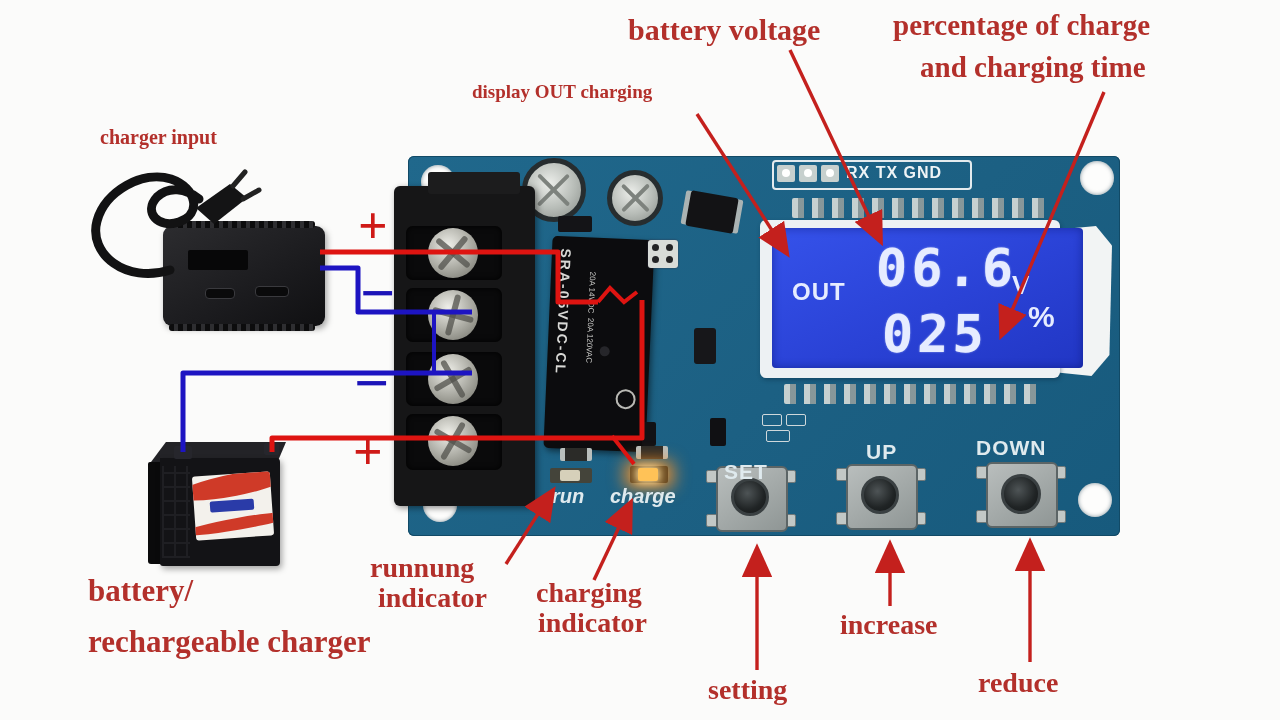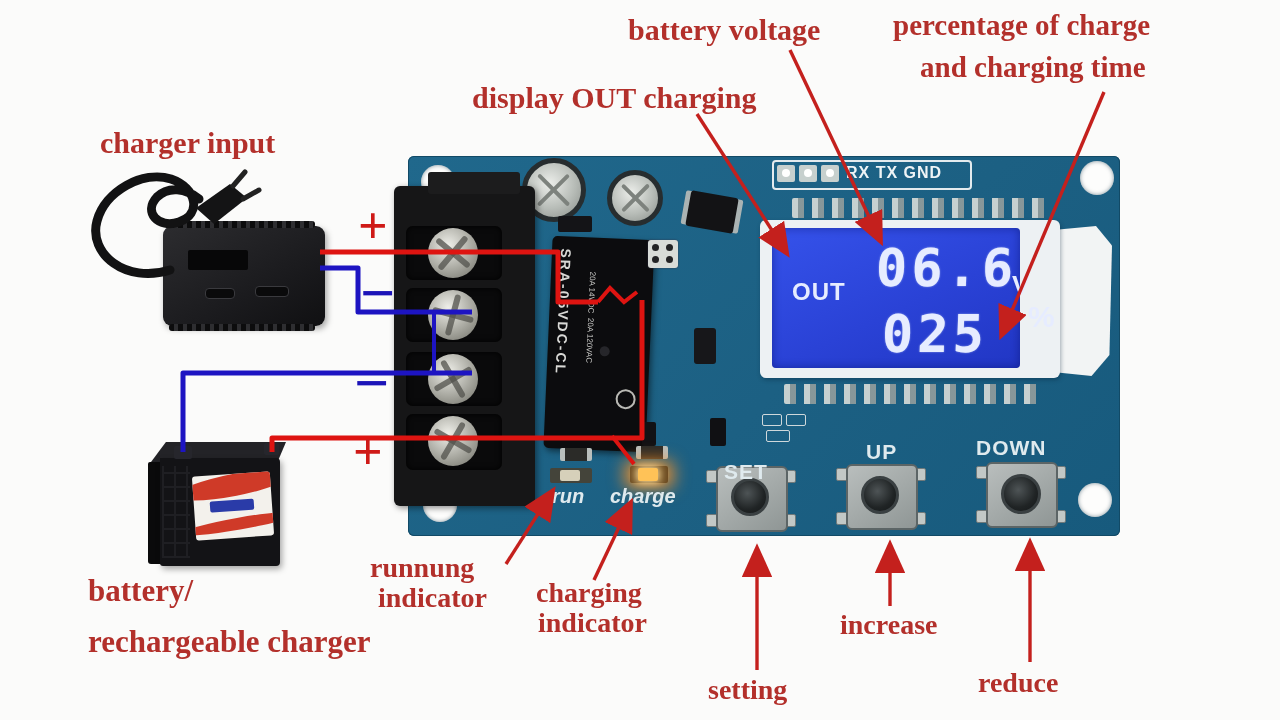--- a/index.html
+++ b/index.html
@@ -122,21 +122,21 @@
         </div>
       <div class="a" style="left:72px;top:2px;color:#eef4f6;font-weight:bold;font-size:16px;letter-spacing:1px;">RX TX GND</div>
     </div>
 
     <div class="pinrow" style="left:384px;top:42px;width:258px;"></div>
     <div class="pinrow" style="left:376px;top:228px;width:258px;"></div>
 
     <div class="a" style="left:640px;top:70px;width:64px;height:150px;background:#f2f4f4;
          clip-path:polygon(0 3%,75% 0,100% 13%,96% 86%,68% 100%,0 97%);box-shadow:1px 1px 3px rgba(0,20,40,.3);"></div>
     <div class="lcdframe" style="left:352px;top:64px;width:300px;height:158px;">
-      <div class="lcdscreen" style="left:12px;top:8px;width:248px;height:140px;">
+      <div class="lcdscreen" style="left:12px;top:8px;width:311px;height:140px;">
         <div class="lcdtxt" style="left:20px;top:50px;font-size:24px;letter-spacing:1px;">OUT</div>
         <div class="lcdtxt seg7" style="left:104px;top:10px;font-size:52px;">06.6</div>
         <div class="lcdtxt" style="left:240px;top:42px;font-size:26px;">V</div>
         <div class="lcdtxt seg7" style="left:110px;top:76px;font-size:52px;">025</div>
         <div class="lcdtxt" style="left:256px;top:72px;font-size:30px;">%</div>
       </div>
     </div>
 
     <div class="ledseg" style="left:152px;top:292px;width:22px;height:13px;background:#2b2b28;border-left:5px solid #b9bfbd;border-right:5px solid #b9bfbd;"></div>
     <div class="ledseg" style="left:228px;top:290px;width:22px;height:13px;background:#2b2b28;border-left:5px solid #b9bfbd;border-right:5px solid #b9bfbd;"></div>
@@ -228,22 +228,22 @@
     <line x1="697" y1="114" x2="786" y2="252" stroke="#c4201d" stroke-width="3.4" marker-end="url(#ah)"></line>
     <line x1="790" y1="50" x2="880" y2="240" stroke="#c4201d" stroke-width="3.4" marker-end="url(#ah)"></line>
     <line x1="1104" y1="92" x2="1002" y2="334" stroke="#c4201d" stroke-width="3.4" marker-end="url(#ah)"></line>
     <line x1="506" y1="564" x2="552" y2="492" stroke="#c4201d" stroke-width="3.4" marker-end="url(#ah)"></line>
     <line x1="594" y1="580" x2="630" y2="504" stroke="#c4201d" stroke-width="3.4" marker-end="url(#ah)"></line>
     <line x1="757" y1="670" x2="757" y2="550" stroke="#c4201d" stroke-width="3.4" marker-end="url(#ah)"></line>
     <line x1="890" y1="606" x2="890" y2="546" stroke="#c4201d" stroke-width="3.4" marker-end="url(#ah)"></line>
     <line x1="1030" y1="662" x2="1030" y2="544" stroke="#c4201d" stroke-width="3.4" marker-end="url(#ah)"></line>
   </svg>
 
-  <div class="lbl" style="left:100px;top:127px;font-size:30px;">charger input</div>
-  <div class="lbl" style="left:472px;top:82px;font-size:30px;">display OUT charging</div>
+  <div class="lbl" style="left:100px;top:127px;font-size:20px;">charger input</div>
+  <div class="lbl" style="left:472px;top:82px;font-size:19px;">display OUT charging</div>
   <div class="lbl" style="left:893px;top:10px;font-size:29px;">percentage of charge</div>
   <div class="lbl" style="left:628px;top:14px;font-size:30px;">battery voltage</div>
   <div class="lbl" style="left:920px;top:52px;font-size:29px;">and charging time</div>
   <div class="lbl" style="left:370px;top:553px;font-size:28px;">runnung</div>
   <div class="lbl" style="left:378px;top:583px;font-size:28px;">indicator</div>
   <div class="lbl" style="left:536px;top:578px;font-size:28px;">charging</div>
   <div class="lbl" style="left:538px;top:608px;font-size:28px;">indicator</div>
   <div class="lbl" style="left:88px;top:575px;font-size:31px;">battery/</div>
   <div class="lbl" style="left:88px;top:626px;font-size:31px;">rechargeable charger</div>
   <div class="lbl" style="left:708px;top:675px;font-size:28px;">setting</div>

